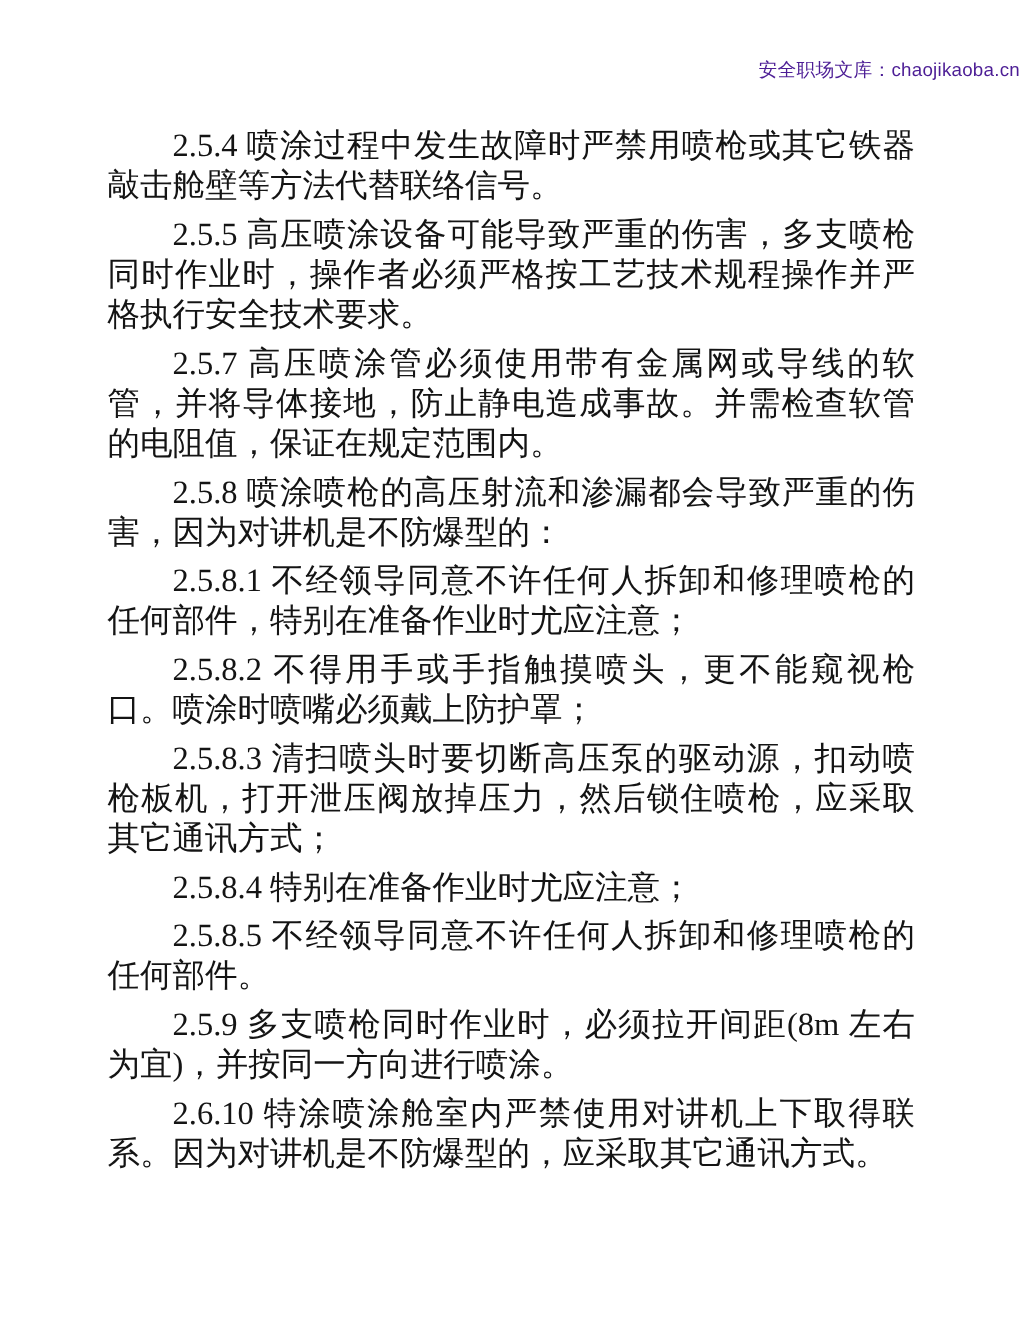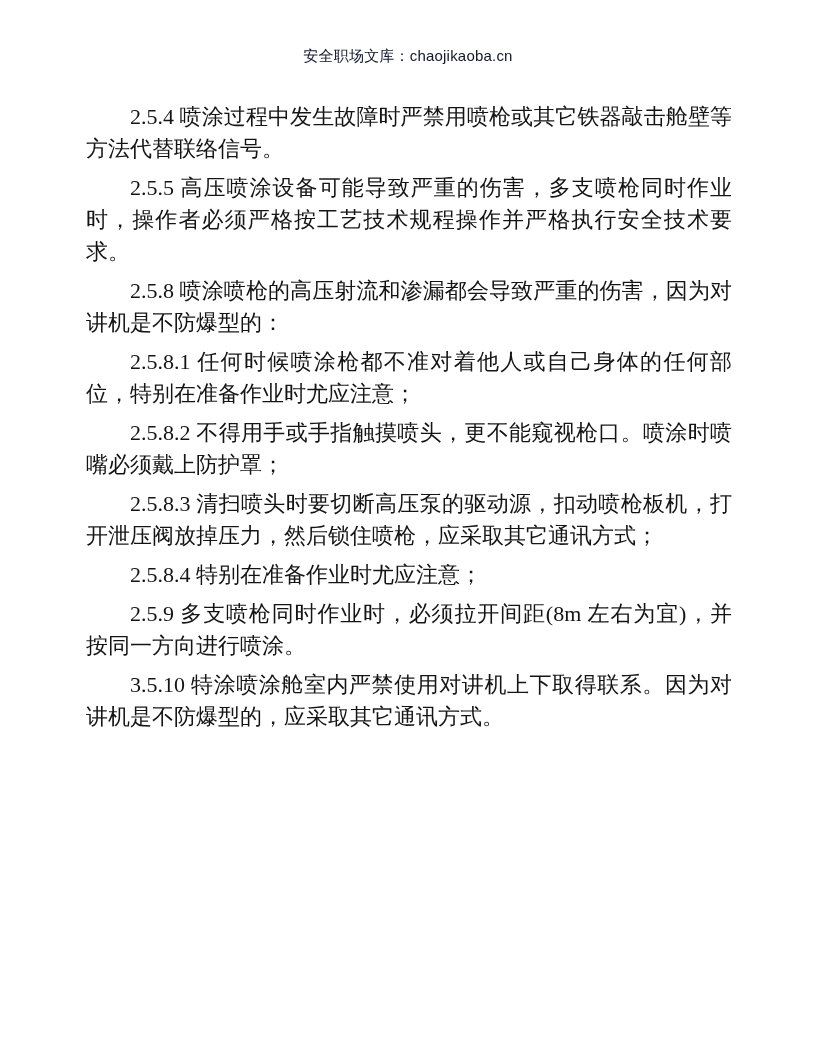--- a/index.html
+++ b/index.html
@@ -12,53 +12,55 @@
     width: 816px;
     height: 1056px;
     background: #ffffff;
     overflow: hidden;
   }
   .doc-header {
     position: absolute;
     top: 47px;
     left: 0;
     right: 0;
-    text-align: center;
+    text-align: right;
     font-family: "Liberation Sans", "DejaVu Sans", sans-serif;
     font-size: 15px;
     letter-spacing: 0.2px;
-    color: #0f172a;
+    color: #4c1d95;
   }
   .doc-body {
     position: absolute;
     top: 101px;
     left: 86px;
     width: 646px;
     font-family: "Liberation Serif", "DejaVu Serif", serif;
-    font-size: 22px;
+    font-size: 26px;
     line-height: 32px;
     color: #141414;
     text-align: justify;
   }
   .doc-body p {
     margin: 0 0 7px 0;
     text-indent: 2em;
     word-break: break-all;
   }
 </style>
 </head>
 <body>
 
 <div class="page">
   <div class="doc-header">安全职场文库：chaojikaoba.cn</div>
 
   <div class="doc-body">
     <p>2.5.4 喷涂过程中发生故障时严禁用喷枪或其它铁器敲击舱壁等方法代替联络信号。</p>
     <p>2.5.5 高压喷涂设备可能导致严重的伤害，多支喷枪同时作业时，操作者必须严格按工艺技术规程操作并严格执行安全技术要求。</p>
+    <p>2.5.7 高压喷涂管必须使用带有金属网或导线的软管，并将导体接地，防止静电造成事故。并需检查软管的电阻值，保证在规定范围内。</p>
     <p>2.5.8 喷涂喷枪的高压射流和渗漏都会导致严重的伤害，因为对讲机是不防爆型的：</p>
-    <p>2.5.8.1 任何时候喷涂枪都不准对着他人或自己身体的任何部位，特别在准备作业时尤应注意；</p>
+    <p>2.5.8.1 不经领导同意不许任何人拆卸和修理喷枪的任何部件，特别在准备作业时尤应注意；</p>
     <p>2.5.8.2 不得用手或手指触摸喷头，更不能窥视枪口。喷涂时喷嘴必须戴上防护罩；</p>
     <p>2.5.8.3 清扫喷头时要切断高压泵的驱动源，扣动喷枪板机，打开泄压阀放掉压力，然后锁住喷枪，应采取其它通讯方式；</p>
     <p>2.5.8.4 特别在准备作业时尤应注意；</p>
+    <p>2.5.8.5 不经领导同意不许任何人拆卸和修理喷枪的任何部件。</p>
     <p>2.5.9 多支喷枪同时作业时，必须拉开间距(8m 左右为宜)，并按同一方向进行喷涂。</p>
-    <p>3.5.10 特涂喷涂舱室内严禁使用对讲机上下取得联系。因为对讲机是不防爆型的，应采取其它通讯方式。</p>
+    <p>2.6.10 特涂喷涂舱室内严禁使用对讲机上下取得联系。因为对讲机是不防爆型的，应采取其它通讯方式。</p>
   </div>
 </div>
 
 </body></html>

